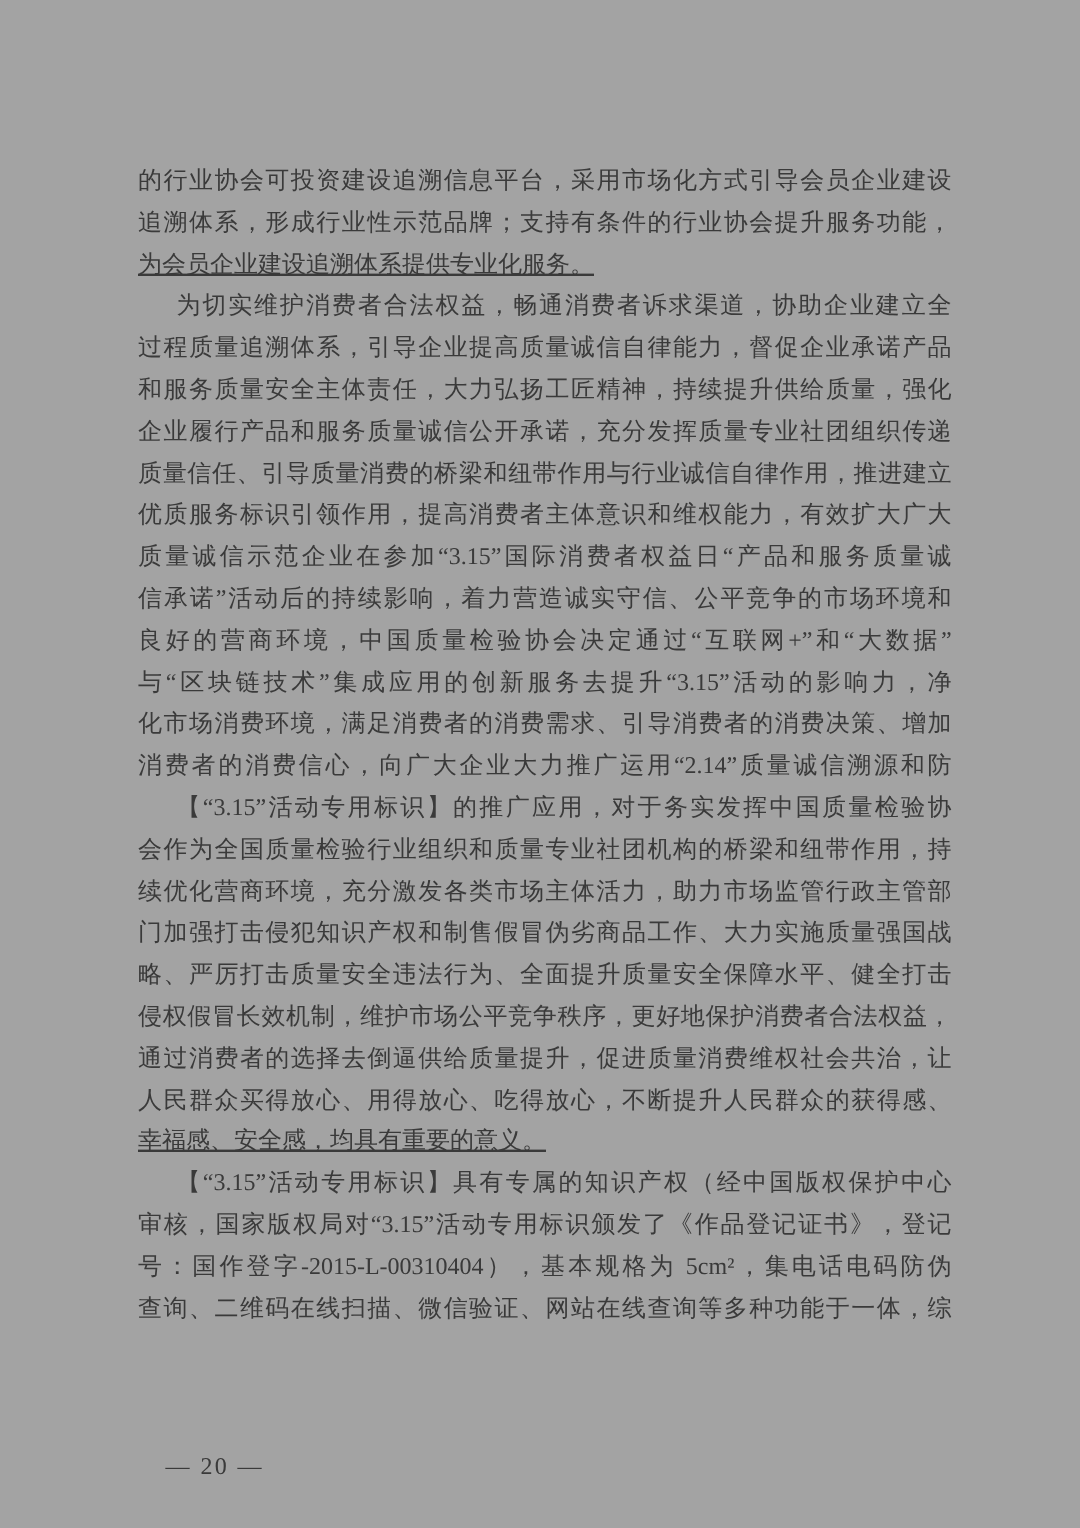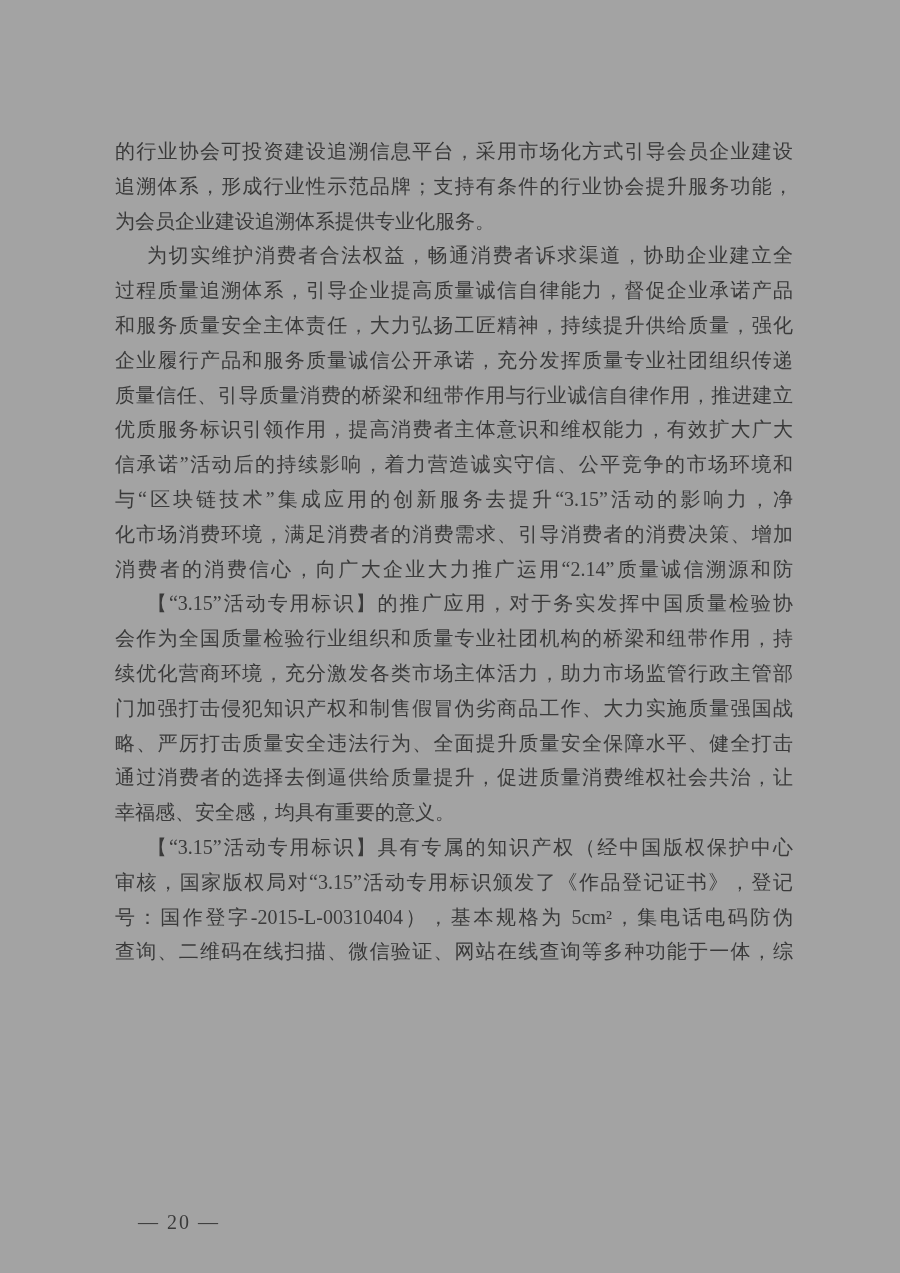--- a/index.html
+++ b/index.html
@@ -31,20 +31,21 @@
     text-justify: inter-character;
     overflow: hidden;
     white-space: nowrap;
   }
   .line.indent {
     text-indent: 32px;
   }
   .line.pend {
     text-align: right;
     text-align-last: left;
+    text-decoration: underline;
   }
   .footer {
     position: absolute;
     left: 138px;
     top: 1208px;
     font-size: 20px;
     line-height: 28px;
     letter-spacing: 2px;
     color: #3a3a3a;
   }
@@ -56,30 +57,34 @@
   <div class="textblock">
     <div class="line">的行业协会可投资建设追溯信息平台，采用市场化方式引导会员企业建设</div>
     <div class="line">追溯体系，形成行业性示范品牌；支持有条件的行业协会提升服务功能，</div>
     <div class="line pend">为会员企业建设追溯体系提供专业化服务。</div>
     <div class="line indent">为切实维护消费者合法权益，畅通消费者诉求渠道，协助企业建立全</div>
     <div class="line">过程质量追溯体系，引导企业提高质量诚信自律能力，督促企业承诺产品</div>
     <div class="line">和服务质量安全主体责任，大力弘扬工匠精神，持续提升供给质量，强化</div>
     <div class="line">企业履行产品和服务质量诚信公开承诺，充分发挥质量专业社团组织传递</div>
     <div class="line">质量信任、引导质量消费的桥梁和纽带作用与行业诚信自律作用，推进建立</div>
     <div class="line">优质服务标识引领作用，提高消费者主体意识和维权能力，有效扩大广大</div>
+    <div class="line">质量诚信示范企业在参加“3.15”国际消费者权益日“产品和服务质量诚</div>
     <div class="line">信承诺”活动后的持续影响，着力营造诚实守信、公平竞争的市场环境和</div>
+    <div class="line">良好的营商环境，中国质量检验协会决定通过“互联网+”和“大数据”</div>
     <div class="line">与“区块链技术”集成应用的创新服务去提升“3.15”活动的影响力，净</div>
     <div class="line">化市场消费环境，满足消费者的消费需求、引导消费者的消费决策、增加</div>
     <div class="line">消费者的消费信心，向广大企业大力推广运用“2.14”质量诚信溯源和防</div>
     <div class="line indent">【“3.15”活动专用标识】的推广应用，对于务实发挥中国质量检验协</div>
     <div class="line">会作为全国质量检验行业组织和质量专业社团机构的桥梁和纽带作用，持</div>
     <div class="line">续优化营商环境，充分激发各类市场主体活力，助力市场监管行政主管部</div>
     <div class="line">门加强打击侵犯知识产权和制售假冒伪劣商品工作、大力实施质量强国战</div>
     <div class="line">略、严厉打击质量安全违法行为、全面提升质量安全保障水平、健全打击</div>
+    <div class="line">侵权假冒长效机制，维护市场公平竞争秩序，更好地保护消费者合法权益，</div>
     <div class="line">通过消费者的选择去倒逼供给质量提升，促进质量消费维权社会共治，让</div>
+    <div class="line">人民群众买得放心、用得放心、吃得放心，不断提升人民群众的获得感、</div>
     <div class="line pend">幸福感、安全感，均具有重要的意义。</div>
     <div class="line indent">【“3.15”活动专用标识】具有专属的知识产权（经中国版权保护中心</div>
     <div class="line">审核，国家版权局对“3.15”活动专用标识颁发了《作品登记证书》，登记</div>
     <div class="line">号：国作登字-2015-L-00310404），基本规格为 5cm²，集电话电码防伪</div>
     <div class="line">查询、二维码在线扫描、微信验证、网站在线查询等多种功能于一体，综</div>
   </div>
   <div class="footer">— 20 —</div>
 </div>
 
 </body></html>

